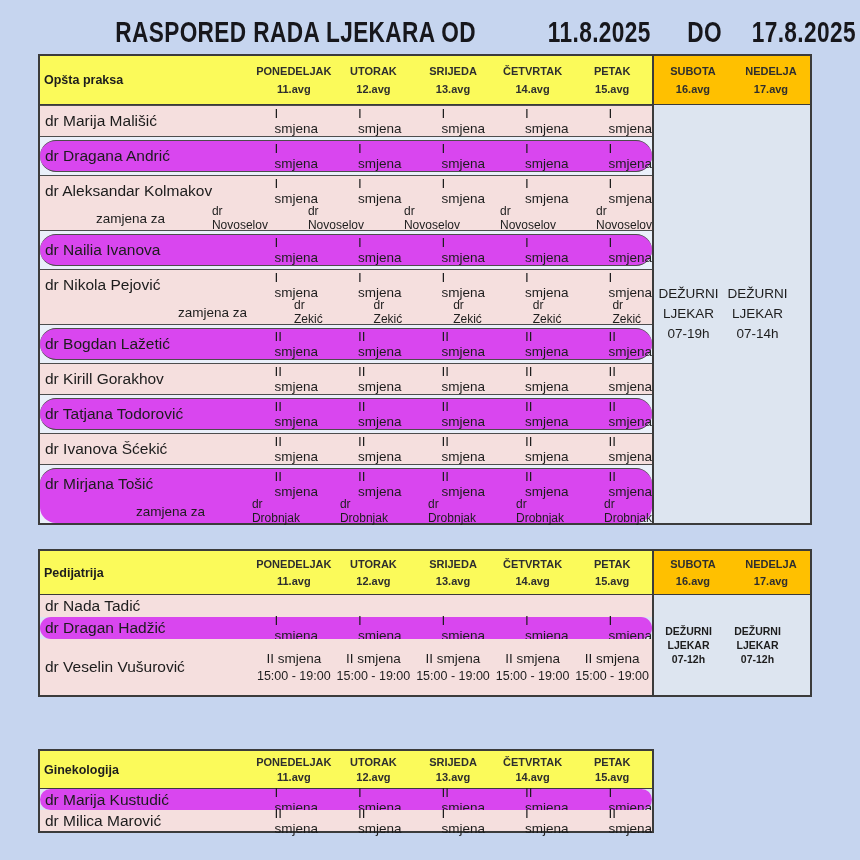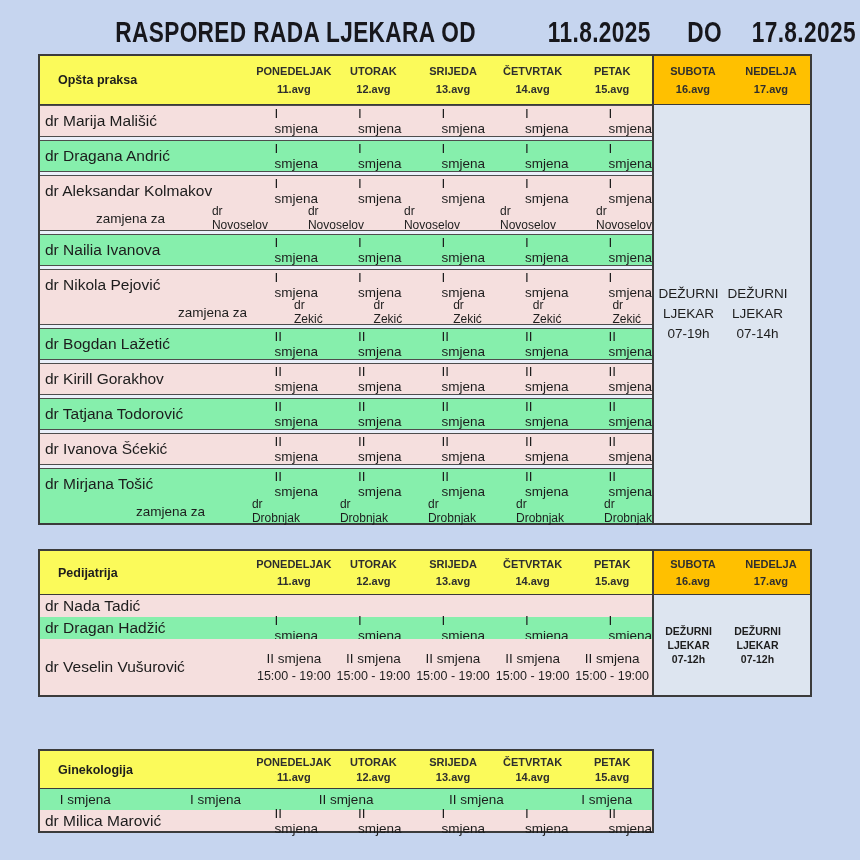--- a/index.html
+++ b/index.html
@@ -50,21 +50,21 @@
   .thead { display: flex; border-bottom: 1px solid #3b3b3b; }
   .t0 .thead { height: 49px; }
   .t1 .thead { height: 44px; }
   .t2 .thead { height: 38px; }
 
   .thead .label-cell {
     width: 214px;
     background: #fbfa5a;
     display: flex;
     align-items: center;
-    padding-left: 18px;
+    padding-left: 4px;
     font-size: 12.5px;
     font-weight: bold;
   }
   .day-cell {
     flex: 1;
     display: flex;
     flex-direction: column;
     justify-content: space-evenly;
     align-items: center;
     font-size: 11px;
@@ -79,21 +79,21 @@
     border-left: 2px solid #3b3b3b;
   }
   .weekend-head .day-cell { background: #ffc000; }
 
   .tbody { display: flex; }
   .rows-col { width: 612px; display: flex; flex-direction: column; }
   .rows-col.gapped { gap: 3px; background: #eaf0fa; }
 
   .row { width: 100%; }
   .row.pink { background: #f5dfde; }
-  .row.blue { background: #86efac; }
+  .row.blue { background: #d946ef; border-radius: 16px; }
   .rows-col.gapped .row { border-top: 1px solid #4d4d4d; border-bottom: 1px solid #4d4d4d; }
   .rows-col.gapped .row:last-child { border-bottom: none; }
 
   .line { display: flex; gap: 40px; }
   .t0 .row.single .line { height: 30px; }
   .t0 .row.double .l1 { height: 30px; }
   .t0 .row.double .l2 { height: 24px; }
   .t1 .row.single .line { height: 22px; }
   .t2 .row.single .line { height: 21px; }
 
@@ -465,20 +465,21 @@
           </div>
           <div class="day-cell">
             <div>PETAK</div>
             <div>15.avg</div>
           </div>
         </div>
         <div class="tbody">
           <div class="rows-col">
             <div class="row single blue">
               <div class="line">
+                <div class="name-cell">dr Marija Kustudić</div>
                 <div class="shift-cell">I smjena</div>
                 <div class="shift-cell">I smjena</div>
                 <div class="shift-cell">II smjena</div>
                 <div class="shift-cell">II smjena</div>
                 <div class="shift-cell">I smjena</div>
               </div>
             </div>
             <div class="row single pink">
               <div class="line">
                 <div class="name-cell">dr Milica Marović</div>

